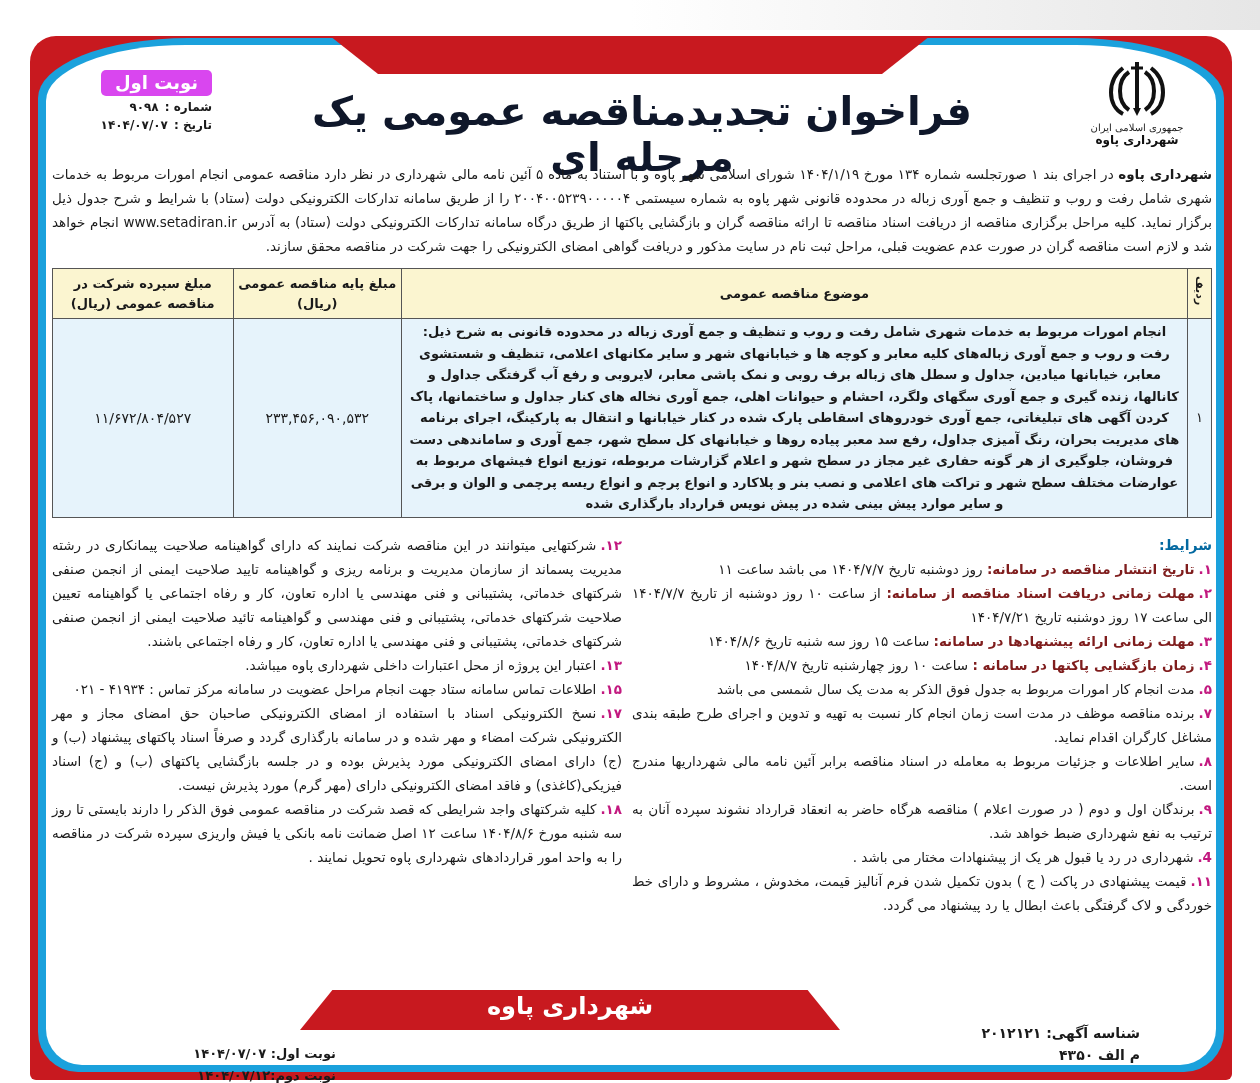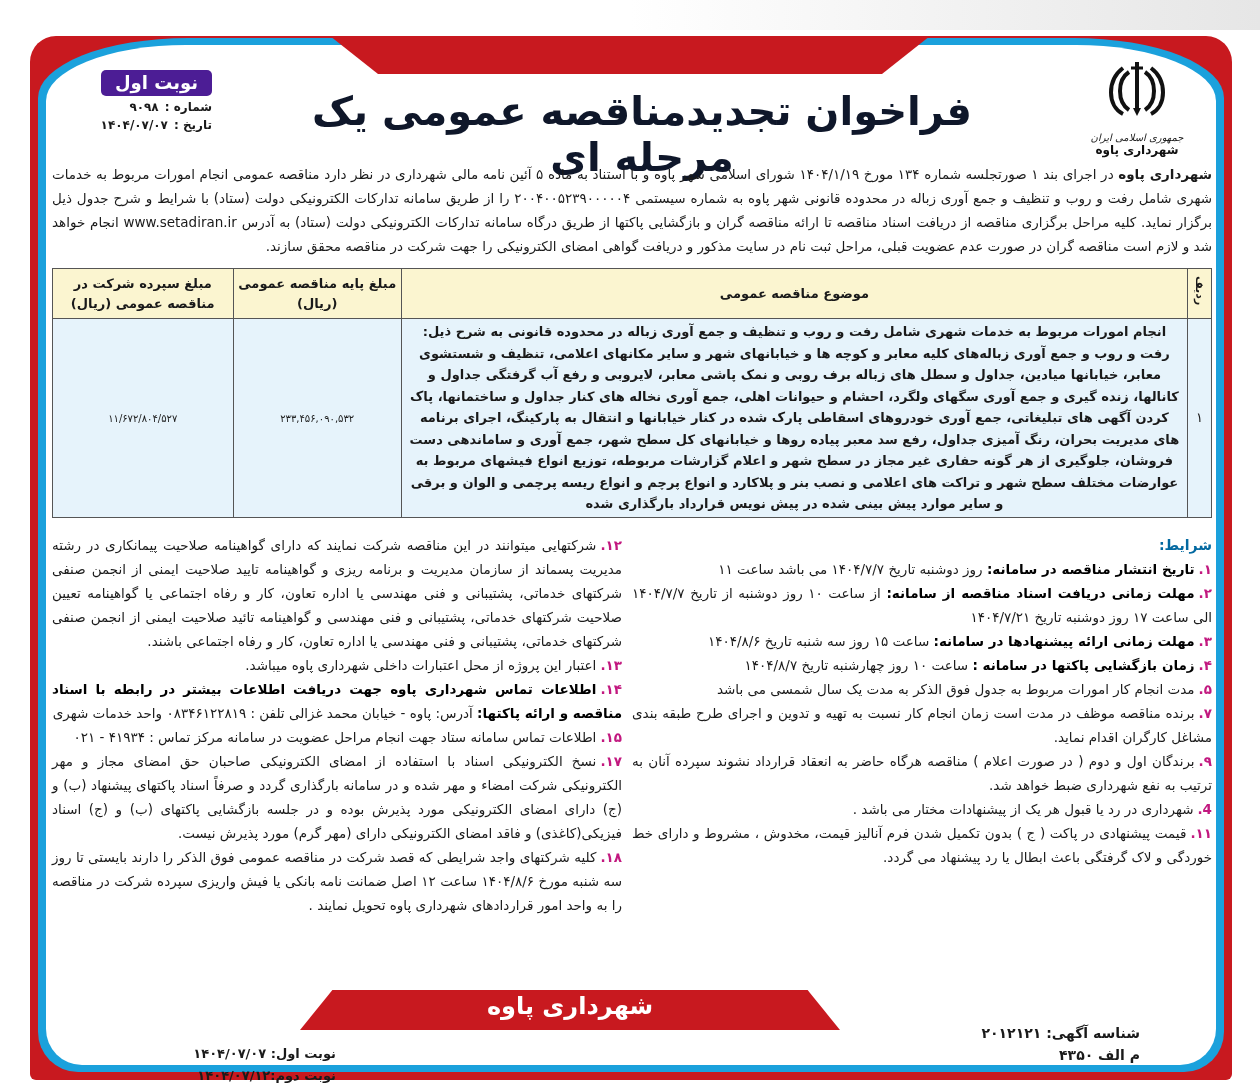--- a/index.html
+++ b/index.html
@@ -17,55 +17,55 @@
       background: #ffffff; border-radius: 140px 140px 36px 36px / 56px 56px 36px 36px; }
 
     .top-tab { position: absolute; left: 136px; top: 36px; width: 260px; height: 38px;
       background: #c8191f; clip-path: polygon(0 0, 100% 0, 92% 100%, 8% 100%); }
 
     .page { position: absolute; left: 52px; top: 50px; width: 1160px; height: 1010px; direction: rtl; }
 
     
     .emblem { position: absolute; right: 20px; top: 8px; width: 110px; text-align: center; }
     .emblem svg { display: block; margin: 0 auto; }
-    .emblem .cap1 { font-family: "DejaVu Serif", serif; font-size: 10px; font-style: italic; color: #222; margin-top: 12px; }
+    .emblem .cap1 { font-family: "DejaVu Serif", serif; font-size: 10px; color: #222; margin-top: 2px; }
     .emblem .cap2 { font-size: 12px; font-weight: bold; color: #111; }
 
     .title { position: absolute; right: 210px; top: 38px; width: 720px; text-align: center;
       font-size: 40px; font-weight: bold; color: #0f172a; letter-spacing: -1px; }
 
     .badge-block { position: absolute; left: 40px; top: 20px; width: 120px; text-align: right; }
-    .badge { display: inline-block; background: #4c1d95; color: #fff; font-weight: bold; font-size: 18px;
+    .badge { display: inline-block; background: #d946ef; color: #fff; font-weight: bold; font-size: 18px;
       padding: 0 14px; border-radius: 5px; line-height: 26px; }
     .meta-line { font-size: 12px; font-weight: bold; margin-top: 4px; display: flex; justify-content: flex-start; gap: 6px; }
 
     .intro { position: absolute; right: 0; top: 112px; width: 1160px; font-size: 13.5px; line-height: 24px; text-align: justify; }
     .intro b { font-weight: bold; }
     .intro .url { direction: ltr; unicode-bidi: embed; }
 
     
     .tender-table { position: absolute; right: 0; top: 218px; width: 1160px; border-collapse: collapse; font-size: 13px; }
     .tender-table th, .tender-table td { border: 1px solid #555; vertical-align: middle; text-align: center; }
     .tender-table th { background: #fbf5d0; font-weight: bold; font-size: 13px; height: 50px; line-height: 20px; }
     .tender-table td { background: #e6f3fb; }
     .col-row { width: 24px; }
     .col-subject { width: 784px; }
     .col-base { width: 168px; }
     .col-deposit { width: 180px; }
     .th-vertical { writing-mode: vertical-rl; font-size: 11px; }
     .subject-cell { padding: 2px 6px; line-height: 21.5px; font-size: 13px; font-weight: bold; margin-top: 39px; }
-    .amount { direction: ltr; font-size: 10px; letter-spacing: 1px; }
+    .amount { direction: ltr; font-size: 14px; letter-spacing: 1px; }
 
     
     .cond-right { position: absolute; right: 0; top: 483px; width: 580px; font-size: 13.5px; line-height: 24px; text-align: justify; }
     .cond-left { position: absolute; left: 0; top: 483px; width: 570px; font-size: 13.5px; line-height: 24px; text-align: justify; }
     .cond-head { color: #0369a1; font-weight: bold; font-size: 14px; }
     .item { display: block; }
     .num { color: #c2187f; font-weight: bold; margin-left: 4px; }
-    .hl { color: #000000; font-weight: bold; }
+    .hl { color: #7f1d1d; font-weight: bold; }
 
     
     .footer-band { position: absolute; left: 300px; top: 990px; width: 540px; height: 40px; background: #c8191f;
       clip-path: polygon(6% 0, 94% 0, 100% 100%, 0 100%); }
     .footer-title { position: absolute; left: 300px; top: 992px; width: 540px; text-align: center; color: #fff;
       font-size: 24px; font-weight: bold; direction: rtl; }
     .footer-left { position: absolute; left: 176px; top: 1043px; width: 160px; direction: rtl; text-align: right;
       font-size: 13px; font-weight: bold; line-height: 22px; }
     .footer-right { position: absolute; left: 940px; top: 1022px; width: 200px; direction: rtl; text-align: right;
       font-size: 14px; font-weight: bold; line-height: 22px; }
@@ -133,29 +133,29 @@
   </table>
 
   <div class="cond-right">
     <div class="cond-head">شرایط:</div>
     <div class="item"><span class="num">۱.</span><span class="hl">تاریخ انتشار مناقصه در سامانه:</span><span> روز دوشنبه تاریخ ۱۴۰۴/۷/۷ می باشد ساعت ۱۱</span></div>
     <div class="item"><span class="num">۲.</span><span class="hl">مهلت زمانی دریافت اسناد مناقصه از سامانه:</span><span> از ساعت ۱۰ روز دوشنبه از تاریخ ۱۴۰۴/۷/۷ الی ساعت ۱۷ روز دوشنبه تاریخ ۱۴۰۴/۷/۲۱</span></div>
     <div class="item"><span class="num">۳.</span><span class="hl">مهلت زمانی ارائه پیشنهادها در سامانه:</span><span> ساعت ۱۵ روز سه شنبه تاریخ ۱۴۰۴/۸/۶</span></div>
     <div class="item"><span class="num">۴.</span><span class="hl">زمان بازگشایی پاکتها در سامانه :</span><span> ساعت ۱۰ روز چهارشنبه تاریخ ۱۴۰۴/۸/۷</span></div>
     <div class="item"><span class="num">۵.</span><span>مدت انجام کار امورات مربوط به جدول فوق الذکر به مدت یک سال شمسی می باشد</span></div>
     <div class="item"><span class="num">۷.</span><span>برنده مناقصه موظف در مدت است زمان انجام کار نسبت به تهیه و تدوین و اجرای طرح طبقه بندی مشاغل کارگران اقدام نماید.</span></div>
+    <div class="item"><span class="num">۸.</span><span>سایر اطلاعات و جزئیات مربوط به معامله در اسناد مناقصه برابر آئین نامه مالی شهرداریها مندرج است.</span></div>
     <div class="item"><span class="num">۹.</span><span>برندگان اول و دوم ( در صورت اعلام ) مناقصه هرگاه حاضر به انعقاد قرارداد نشوند سپرده آنان به ترتیب به نفع شهرداری ضبط خواهد شد.</span></div>
     <div class="item"><span class="num">4.</span><span>شهرداری در رد یا قبول هر یک از پیشنهادات مختار می باشد .</span></div>
     <div class="item"><span class="num">۱۱.</span><span>قیمت پیشنهادی در پاکت ( ج ) بدون تکمیل شدن فرم آنالیز قیمت، مخدوش ، مشروط و دارای خط خوردگی و لاک گرفتگی باعث ابطال یا رد پیشنهاد می گردد.</span></div>
   </div>
 
   <div class="cond-left">
     <div class="item"><span class="num">۱۲.</span><span>شرکتهایی میتوانند در این مناقصه شرکت نمایند که دارای گواهینامه صلاحیت پیمانکاری در رشته مدیریت پسماند از سازمان مدیریت و برنامه ریزی و گواهینامه تایید صلاحیت ایمنی از انجمن صنفی شرکتهای خدماتی، پشتیبانی و فنی مهندسی یا اداره تعاون، کار و رفاه اجتماعی یا گواهینامه تعیین صلاحیت شرکتهای خدماتی، پشتیبانی و فنی مهندسی و گواهینامه تائید صلاحیت ایمنی از انجمن صنفی شرکتهای خدماتی، پشتیبانی و فنی مهندسی یا اداره تعاون، کار و رفاه اجتماعی باشند.</span></div>
     <div class="item"><span class="num">۱۳.</span><span>اعتبار این پروژه از محل اعتبارات داخلی شهرداری پاوه میباشد.</span></div>
-    <div class="item"><span class="num">۱۴.</span><span class="hl">اطلاعات تماس شهرداری پاوه جهت دریافت اطلاعات بیشتر در رابطه با اسناد مناقصه و ارائه پاکتها:</span><span> آدرس: پاوه - خیابان محمد غزالی تلفن : ۰۸۳۴۶۱۲۲۸۱۹ واحد خدمات شهری</span></div>
     <div class="item"><span class="num">۱۵.</span><span>اطلاعات تماس سامانه ستاد جهت انجام مراحل عضویت در سامانه مرکز تماس : ۴۱۹۳۴ - ۰۲۱</span></div>
     <div class="item"><span class="num">۱۷.</span><span>نسخ الکترونیکی اسناد با استفاده از امضای الکترونیکی صاحبان حق امضای مجاز و مهر الکترونیکی شرکت امضاء و مهر شده و در سامانه بارگذاری گردد و صرفاً اسناد پاکتهای پیشنهاد (ب) و (ج) دارای امضای الکترونیکی مورد پذیرش بوده و در جلسه بازگشایی پاکتهای (ب) و (ج) اسناد فیزیکی(کاغذی) و فاقد امضای الکترونیکی دارای (مهر گرم) مورد پذیرش نیست.</span></div>
     <div class="item"><span class="num">۱۸.</span><span>کلیه شرکتهای واجد شرایطی که قصد شرکت در مناقصه عمومی فوق الذکر را دارند بایستی تا روز سه شنبه مورخ ۱۴۰۴/۸/۶ ساعت ۱۲ اصل ضمانت نامه بانکی یا فیش واریزی سپرده شرکت در مناقصه را به واحد امور قراردادهای شهرداری پاوه تحویل نمایند .</span></div>
   </div>
 </div>
 
 <div class="footer-band"></div>
 <div class="footer-title">شهرداری پاوه</div>
 
 <div class="footer-left">

